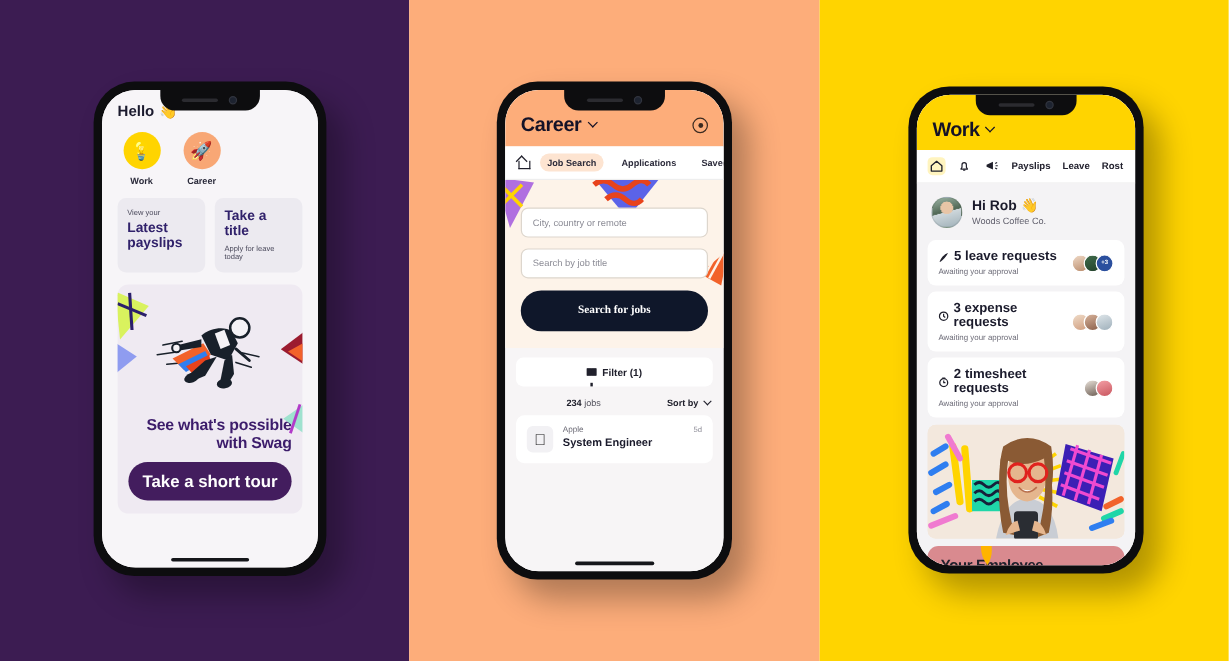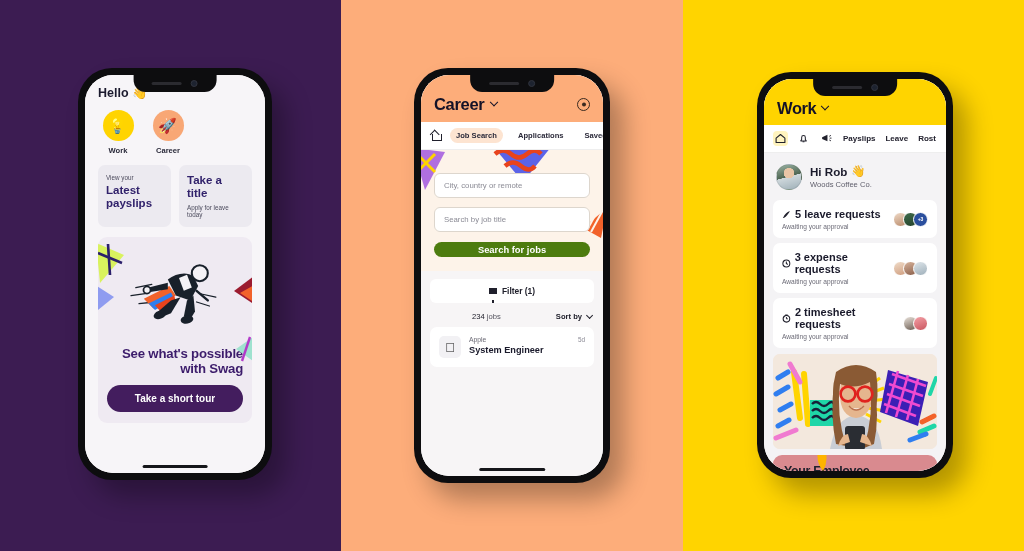--- a/index.html
+++ b/index.html
@@ -76,21 +76,21 @@
   .promo {
     background: #efeaf2; border-radius: 9px; margin: 0 0 0; padding: 10px 9px 11px;
     position: relative; overflow: hidden;
   }
   .promo-art { position: relative; height: 86px; }
   .promo-title { text-align: right; font-size: 13.2px; font-weight: 800; color: #3c1c6b;
                  line-height: 1.16; margin: 13px 0 9px; letter-spacing: -0.2px; }
   .tour-btn {
     display: block; width: 100%; border: none; background: #431d5e; color: #fff;
     font-family: "Liberation Sans", sans-serif;
-    font-size: 10px; font-weight: 700; border-radius: 20px; padding: 8px 0; cursor: pointer;
+    font-size: 14px; font-weight: 700; border-radius: 20px; padding: 8px 0; cursor: pointer;
   }
   .blob { position: absolute; }
 
   
   #phone2 { left: 414px; top: 68px; width: 196px; height: 415px; }
   #phone2 .screen { position: absolute; inset: 0; background: #f7f5f6; }
   .p2-head { background: #fdad7a; padding: 20px 13px 8px; display:flex;
              align-items:center; justify-content: space-between; }
   .p2-title { font-size: 16.5px; font-weight: 700; color: #141227; letter-spacing:-0.3px;
               display:flex; align-items:center; gap:6px;}
@@ -109,33 +109,33 @@
   .home-ico::before { content:""; position:absolute; left:1px; top:3.5px; width:8px; height:6px;
      border:1.2px solid #20202c; border-top:none; }
   .home-ico::after { content:""; position:absolute; left:0.4px; top:0.6px; width:6.4px; height:6.4px;
      border-left:1.2px solid #20202c; border-top:1.2px solid #20202c; transform: rotate(45deg); }
 
   .p2-hero { background:#fdf3e9; padding: 14px 13px 14px; position: relative; overflow: hidden; }
   .p2-hero h2 { font-size: 13.4px; font-weight: 800; color:#1a1a2b; line-height:1.25;
                 letter-spacing:-0.25px; position:relative; z-index:3;}
   .fld { margin-top: 9px; background:#fff; border:1px solid #ddd6cd; border-radius:6px;
          padding: 7px 9px; font-size: 7.8px; color:#8b8b95; position:relative; z-index:3;}
-  .search-btn { margin-top: 10px; width:100%; border:none; background:#4d7c0f; color:#fff;
-         font-family:Liberation Sans, sans-serif;
-         border-radius: 20px; padding: 2px 0; font-size: 9.4px; font-weight:700; cursor:pointer;
+  .search-btn { margin-top: 10px; width:100%; border:none; background:#0f172a; color:#fff;
+         font-family:Liberation Serif, serif;
+         border-radius: 20px; padding: 12px 0; font-size: 9.4px; font-weight:700; cursor:pointer;
          position:relative; z-index:3;}
   .p2-filter { background:#fff; margin: 8px 9px 0; border-radius:6px; padding: 7px 0;
          text-align:center; font-size:8.4px; font-weight:700; color:#20202c;
          display:flex; align-items:center; justify-content:center; gap:5px;}
   .funnel { width:0;height:0;border-left:4.5px solid #20202c;border-right:4.5px solid #20202c;
             border-top:6px solid #20202c; position:relative;}
   .funnel::after{content:"";position:absolute;left:-0.8px;top:6px;width:1.6px;height:3px;background:#20202c;}
   .p2-meta { display:flex; justify-content: space-between; align-items:center;
              padding: 9px 12px 6px; font-size: 7.6px; color:#55545f; }
-  .p2-meta b { color:#20202c; font-weight:400;padding-left:39px; }
+  .p2-meta b { color:#20202c; font-weight:700;padding-left:39px; }
   .p2-meta .sort { font-weight:600; color:#20202c; display:flex; align-items:center; gap:4px;}
   .chev2 { display:inline-block; width:5px; height:5px; border-right:1.4px solid #20202c;
           border-bottom:1.4px solid #20202c; transform: rotate(45deg) translateY(-1.5px); }
   .job-card { background:#fff; margin: 0 9px; border-radius:7px; padding: 9px;
               display:flex; gap:8px; align-items:flex-start; }
   .job-logo { width:22px;height:22px;border-radius:5px;background:#f2f1f4;
               display:flex;align-items:center;justify-content:center;font-size:13px;color:#111;}
   .job-co { font-size:6.8px; color:#6a6974; }
   .job-title { font-size:9.2px; font-weight:700; color:#1a1a2b; margin-top:2px;}
   .job-age { margin-left:auto; font-size:6.4px; color:#8b8a95; }

